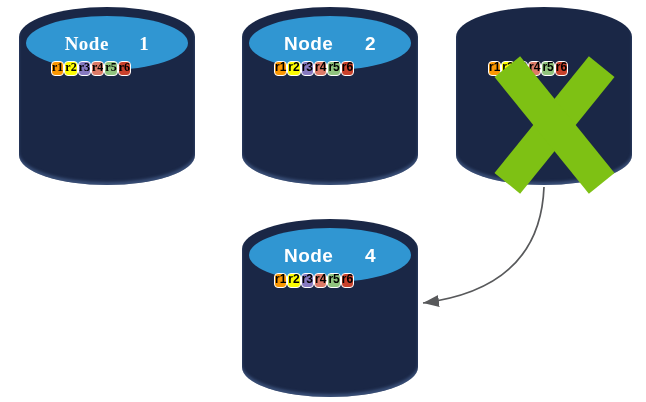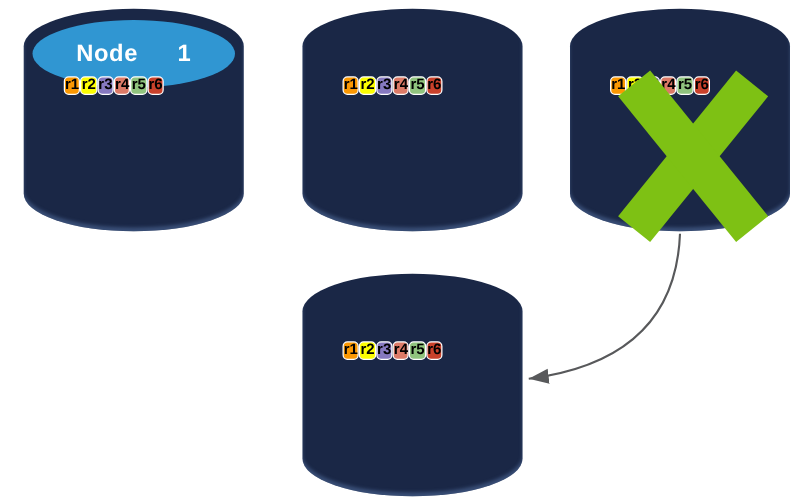--- a/index.html
+++ b/index.html
@@ -1,20 +1,20 @@
 <!DOCTYPE html>
 <html style="--background: #FFFFFF; --cylinder-body: #1A2746; --cylinder-top: #3096D2; --title-text: #FFFFFF; --row-border: #FFFFFF; --row-text: #000000; --x-mark: #7EC114; --arrow: #58595B;"><head>
 <meta charset="utf-8">
 <style>
   html,body{margin:0;padding:0;}
   body{background:var(--background,#fff);font-family:"Liberation Sans",sans-serif;}
   #stage{position:relative;width:646px;height:402px;overflow:hidden;background:var(--background,#fff);}
 
   .cylinder{position:absolute;width:176px;height:178px;}
-  .pos-0{left:19px;top:7px;}
+  .pos-0{left:19px;top:7px;font-family:Liberation Serif, serif;}
   .pos-1{left:242px;top:7px;}
   .pos-2{left:456px;top:7px;}
   .pos-3{left:242px;top:219px;}
 
   .cyl-body{
     position:absolute;inset:0;
     background:var(--cylinder-body,#1a2746);
     border-radius:88px / 30px;
     box-shadow:inset 0 -3px 3px rgba(96,126,178,0.45);
   }
@@ -68,20 +68,23 @@
         <div class="row" style="background: rgb(251, 152, 2);">r1</div>
         <div class="row" style="background: rgb(252, 254, 3);">r2</div>
         <div class="row" style="background: rgb(134, 121, 192);">r3</div>
         <div class="row" style="background: rgb(220, 122, 103);">r4</div>
         <div class="row" style="background: rgb(144, 196, 126);">r5</div>
         <div class="row" style="background: rgb(201, 65, 43);">r6</div>
       </div>
     </div>
     <div class="cylinder pos-1">
       <div class="cyl-body"></div>
+      <div class="cyl-top">
+        <span class="node-title">Node  2</span>
+      </div>
       <div class="rows">
         <div class="row" style="background: rgb(251, 152, 2);">r1</div>
         <div class="row" style="background: rgb(252, 254, 3);">r2</div>
         <div class="row" style="background: rgb(134, 121, 192);">r3</div>
         <div class="row" style="background: rgb(220, 122, 103);">r4</div>
         <div class="row" style="background: rgb(144, 196, 126);">r5</div>
         <div class="row" style="background: rgb(201, 65, 43);">r6</div>
       </div>
     </div>
     <div class="cylinder pos-2">
@@ -94,20 +97,23 @@
         <div class="row" style="background: rgb(144, 196, 126);">r5</div>
         <div class="row" style="background: rgb(201, 65, 43);">r6</div>
       </div>
     <div class="x-mark">
         <div class="xbar xbar-1"></div>
         <div class="xbar xbar-2"></div>
       </div>
     </div>
     <div class="cylinder pos-3">
       <div class="cyl-body"></div>
+      <div class="cyl-top">
+        <span class="node-title">Node  4</span>
+      </div>
       <div class="rows">
         <div class="row" style="background: rgb(251, 152, 2);">r1</div>
         <div class="row" style="background: rgb(252, 254, 3);">r2</div>
         <div class="row" style="background: rgb(134, 121, 192);">r3</div>
         <div class="row" style="background: rgb(220, 122, 103);">r4</div>
         <div class="row" style="background: rgb(144, 196, 126);">r5</div>
         <div class="row" style="background: rgb(201, 65, 43);">r6</div>
       </div>
     </div>
     <svg class="arrow-svg" width="646" height="402" viewBox="0 0 646 402">

